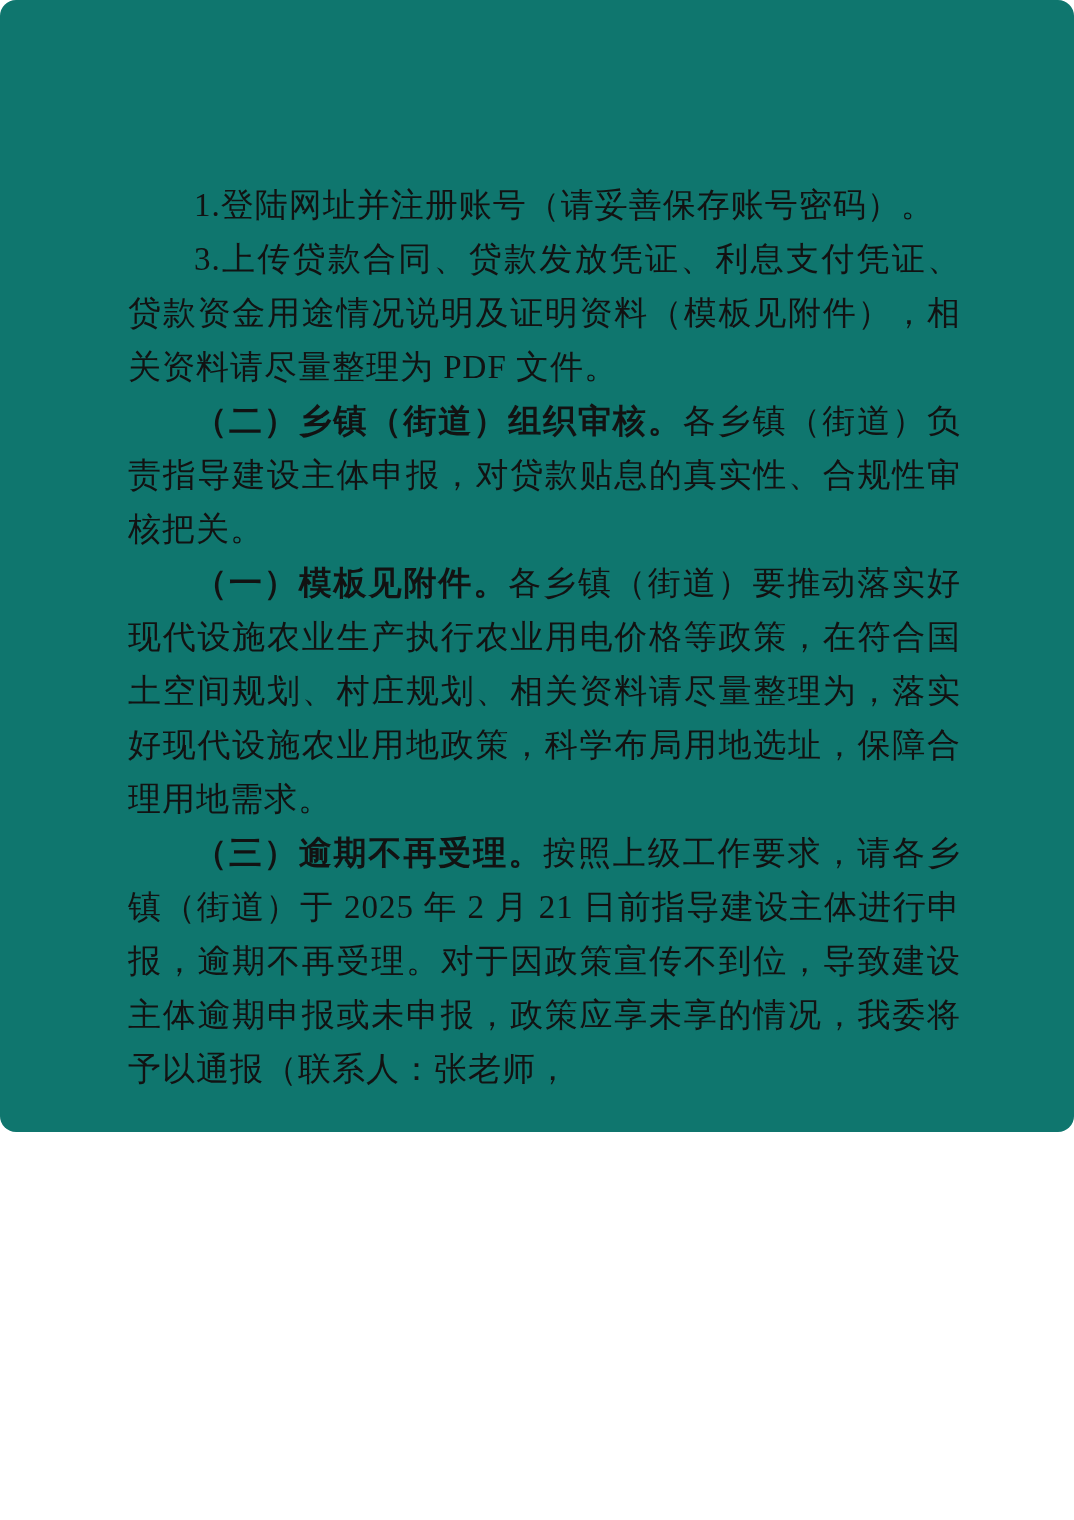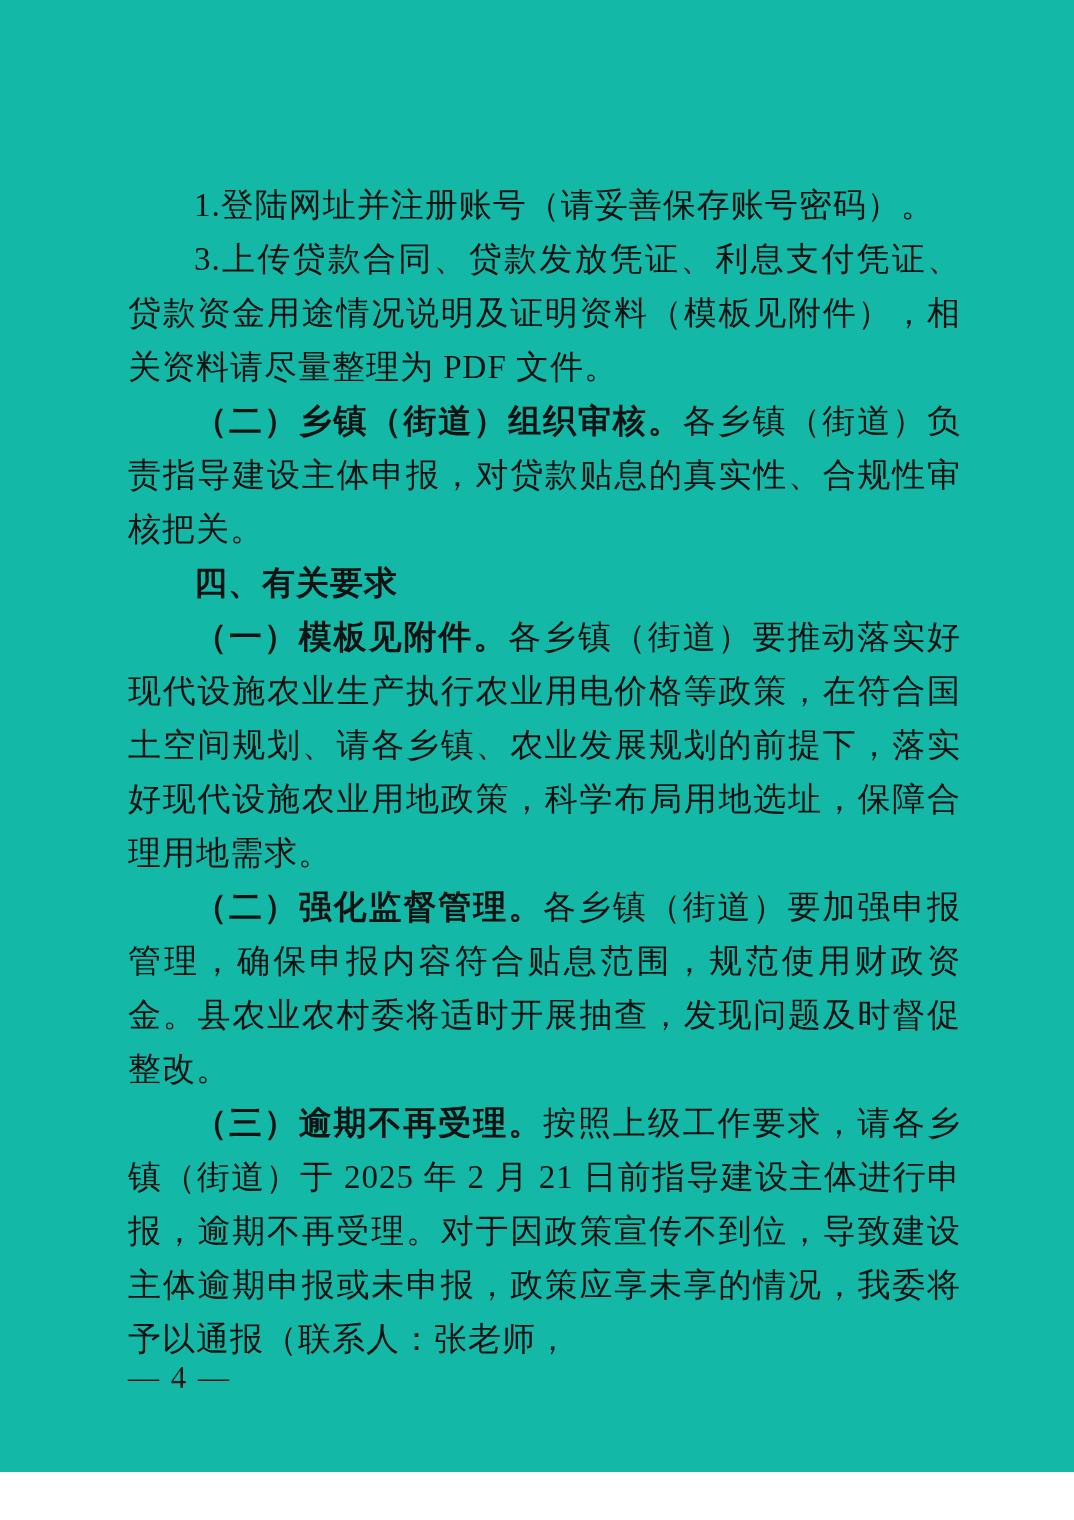--- a/index.html
+++ b/index.html
@@ -3,25 +3,26 @@
 <meta charset="utf-8">
 <style>
   html, body {
     margin: 0;
     padding: 0;
     background: #ffffff;
   }
   .page {
     position: relative;
     width: 1074px;
-    height: 1472px;
-    background: #14b8a6;
+    height: 1132px;
+    background: #0f766e;
     overflow: hidden;
     font-family: "Liberation Serif", "DejaVu Serif", serif;
     color: #121212;
+    border-radius: 16px;
   }
   .doc-body {
     position: absolute;
     left: 128px;
     top: 178px;
     width: 833px;
   }
   .para {
     margin: 0;
     font-size: 33px;
@@ -57,19 +58,17 @@
   }
 </style>
 </head>
 <body>
 
 <div class="page">
   <div class="doc-body">
       <p class="para"><span class="run-normal">1.登陆网址并注册账号（请妥善保存账号密码）。</span></p>
       <p class="para"><span class="run-normal">3.上传贷款合同、贷款发放凭证、利息支付凭证、贷款资金用途情况说明及证明资料（模板见附件），相关资料请尽量整理为 </span><span class="run-bold">PDF</span><span class="run-normal"> 文件。</span></p>
       <p class="para"><span class="run-hei">（二）乡镇（街道）组织审核。</span><span class="run-normal">各乡镇（街道）负责指导建设主体申报，对贷款贴息的真实性、合规性审核把关。</span></p>
-      <p class="para"><span class="run-hei">四、有关要求</span></p>
-      <p class="para"><span class="run-hei">（一）模板见附件。</span><span class="run-normal">各乡镇（街道）要推动落实好现代设施农业生产执行农业用电价格等政策，在符合国土空间规划、请各乡镇、农业发展规划的前提下，落实好现代设施农业用地政策，科学布局用地选址，保障合理用地需求。</span></p>
-      <p class="para"><span class="run-hei">（二）强化监督管理。</span><span class="run-normal">各乡镇（街道）要加强申报管理，确保申报内容符合贴息范围，规范使用财政资金。县农业农村委将适时开展抽查，发现问题及时督促整改。</span></p>
+      <p class="para"><span class="run-hei">（一）模板见附件。</span><span class="run-normal">各乡镇（街道）要推动落实好现代设施农业生产执行农业用电价格等政策，在符合国土空间规划、村庄规划、相关资料请尽量整理为，落实好现代设施农业用地政策，科学布局用地选址，保障合理用地需求。</span></p>
       <p class="para"><span class="run-hei">（三）逾期不再受理。</span><span class="run-normal">按照上级工作要求，请各乡镇（街道）于 2025 年 2 月 21 日前指导建设主体进行申报，逾期不再受理。对于因政策宣传不到位，导致建设主体逾期申报或未申报，政策应享未享的情况，我委将予以通报（联系人：张老师，</span></p>
     </div>
   <div class="page-footer">— 4 —</div>
 </div>
 
 </body></html>

